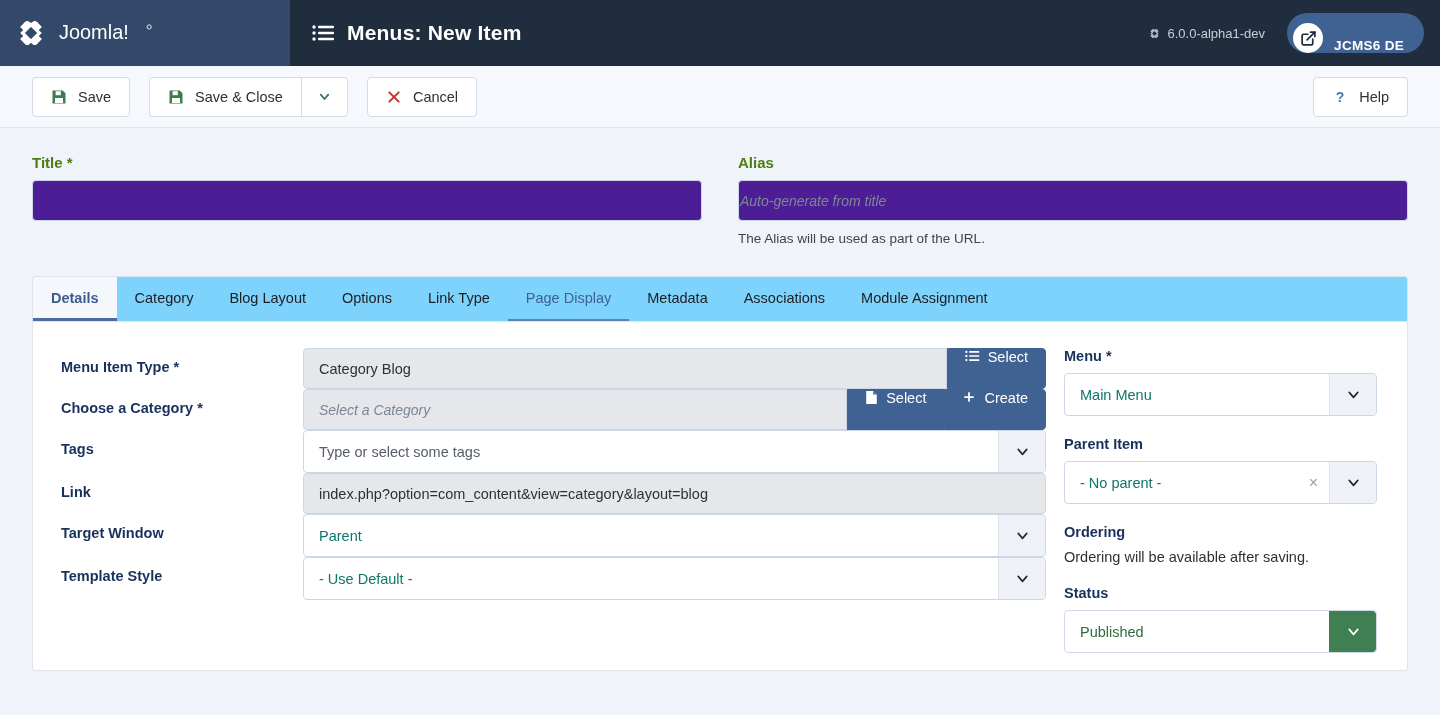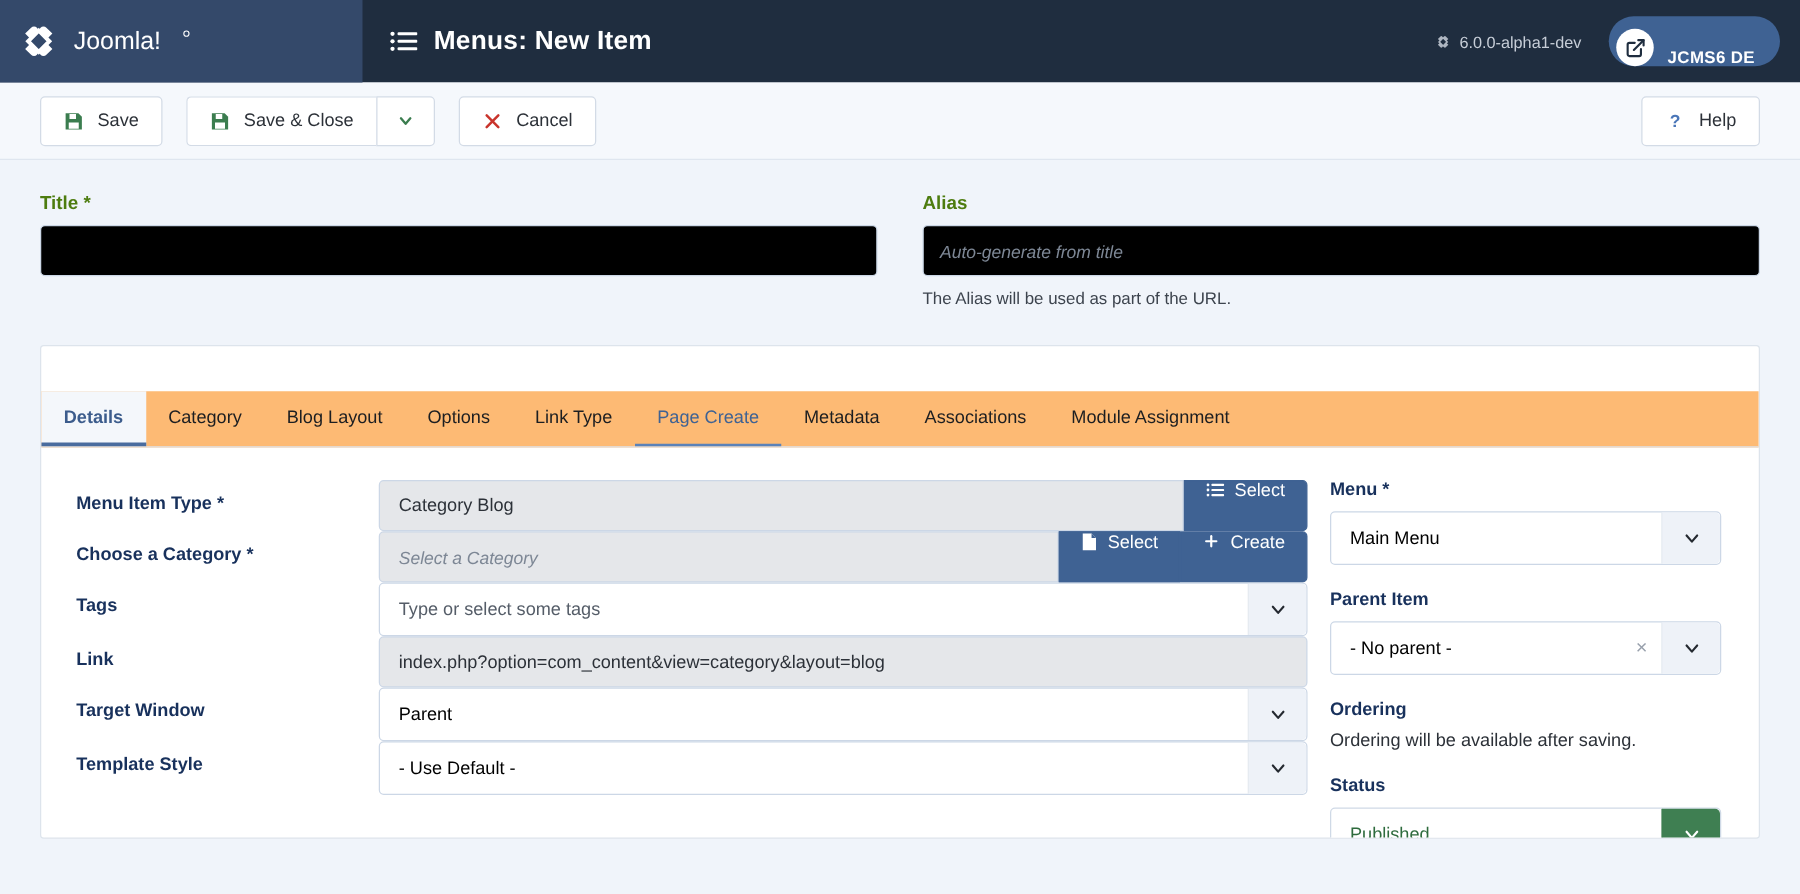--- a/index.html
+++ b/index.html
@@ -68,37 +68,37 @@
   
   .top-fields {
     display: flex; gap: 36px; padding: 26px 32px 0 32px;
   }
   .field-col-left { width: 672px; }
   .field-col-right { width: 672px; }
   .fld-label {
     font-size: 15px; color: #4d7c0f; font-weight: 600; margin-bottom: 9px;
   }
   .text-input {
-    width: 100%; height: 41px; background: #000000;
+    width: 100%; height: 41px; background: #4c1d95;
     border: 1px solid #ccd7e6; border-radius: 4px;
-    display: flex; align-items: center; padding: 0 13px;
+    display: flex; align-items: center; padding: 0 1px;
     font-size: 14.5px; color: #2c3138;
   }
   .placeholder { color: #7d8795; font-style: italic; font-size: 14px; }
   .help-text { font-size: 13.5px; color: #3d444e; margin-top: 10px; }
 
   
   .tab-shell {
     margin: 30px 32px 0 32px; background: #fff;
     border: 1px solid #dde4ec; border-radius: 3px;
     height: 395px; overflow: hidden;
   }
   .tabs {
     display: flex; align-items: flex-start;
-    border-bottom: 1px solid #dde4ec; background: #fdba74; height: 45px; margin-top: 36px;
+    border-bottom: 1px solid #dde4ec; background: #7dd3fc; height: 45px;
   }
   .tab {
     padding: 0 18px; height: 44px; display: flex; align-items: center;
     font-size: 14.5px; color: #1c1e21; cursor: pointer;
     border-bottom: 3px solid transparent; background: transparent;
   }
   .tab.active {
     color: #3c5c8c; font-weight: bold; background: #f4f7fb;
     border-bottom-color: #4a6c9e;
   }
@@ -130,21 +130,21 @@
     height: 41px; display: flex; align-items: flex-start; justify-content: center;
     gap: 8px; padding: 0 17px; font-size: 14.5px; cursor: pointer; white-space: nowrap;
   }
   .btn-blue.right-cap { border-radius: 0 4px 4px 0; }
 
   .select-box {
     flex: 1; height: 43px; background: #fff;
     border: 1px solid #ccd7e6; border-radius: 4px;
     display: flex; align-items: center; position: relative;
   }
-  .select-val { flex: 1; padding: 0 15px; font-size: 14.5px; color: #000000; }
+  .select-val { flex: 1; padding: 0 15px; font-size: 14.5px; color: #0f766e; }
   .select-val.ph { color: #555d68; }
   .select-arrow {
     width: 47px; align-self: stretch; background: #eef2f8;
     border-left: 1px solid #dde4ec; border-radius: 0 4px 4px 0;
     display: flex; align-items: center; justify-content: center;
   }
   .clear-x { font-size: 16px; color: #98a0ac; padding-right: 11px; cursor: pointer; }
 
   
   .side-label {
@@ -287,21 +287,21 @@
       <div class="tab">
         <span>Blog Layout</span>
       </div>
       <div class="tab">
         <span>Options</span>
       </div>
       <div class="tab">
         <span>Link Type</span>
       </div>
       <div class="tab hover">
-        <span>Page Create</span>
+        <span>Page Display</span>
       </div>
       <div class="tab">
         <span>Metadata</span>
       </div>
       <div class="tab">
         <span>Associations</span>
       </div>
       <div class="tab">
         <span>Module Assignment</span>
       </div>

